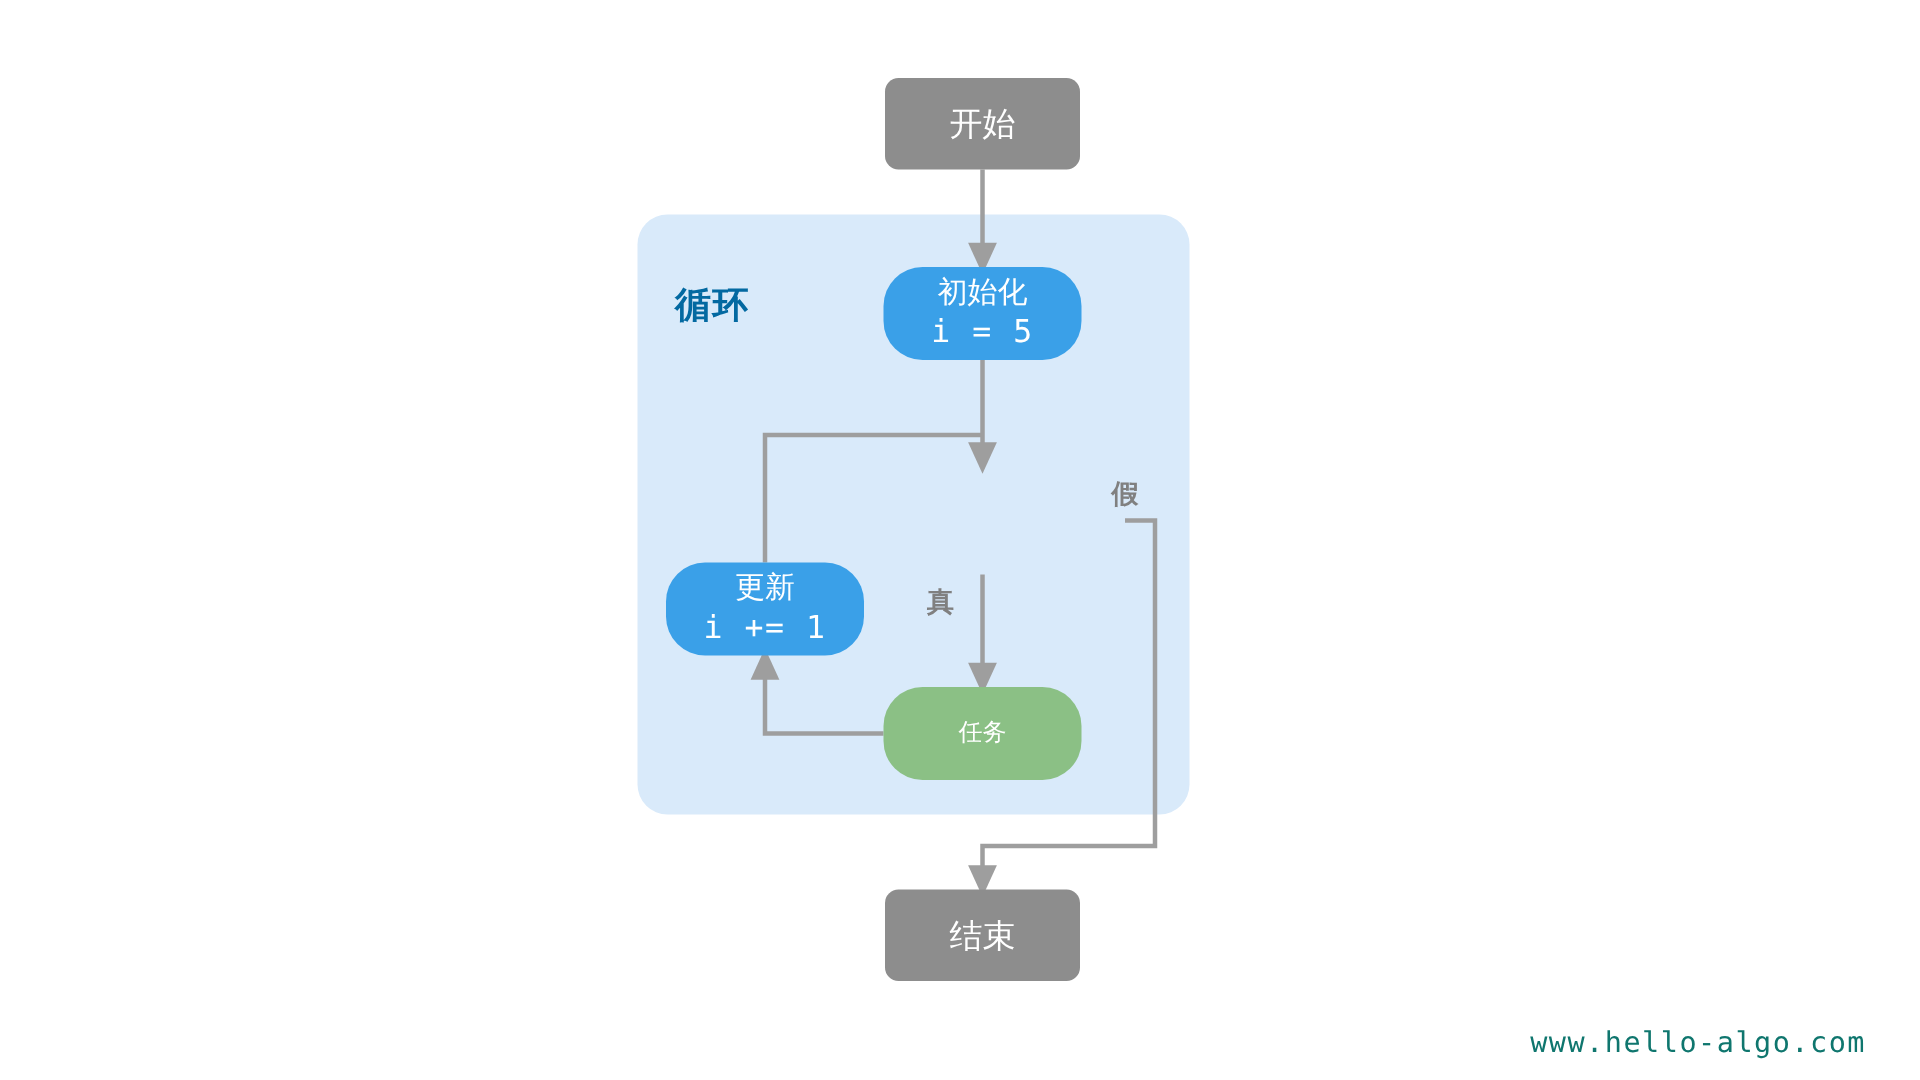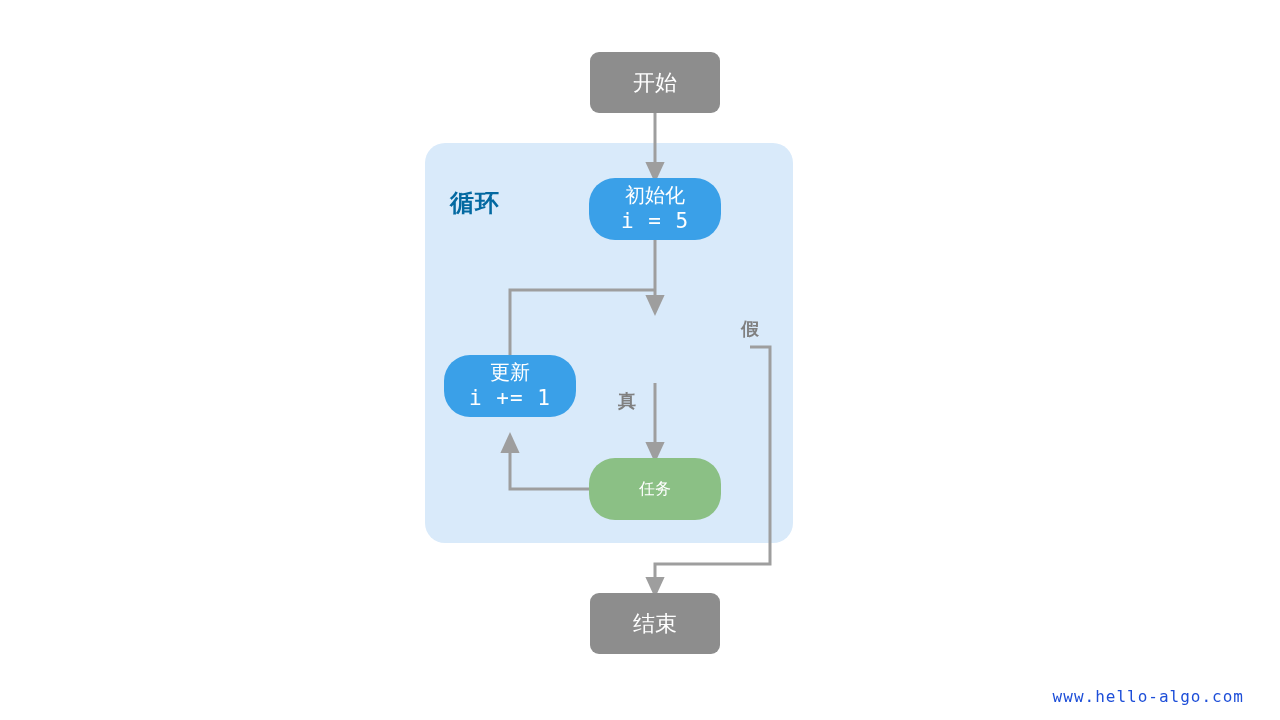--- a/index.html
+++ b/index.html
@@ -73,21 +73,21 @@
   .mono-line {
     font-family: "DejaVu Sans Mono", "Liberation Mono", monospace;
     font-size: 21px;
     letter-spacing: 1px;
   }
   .cjk-line {
     font-size: 20px;
   }
   #node-start   { left: 590px; top: 52px;  width: 130px; height: 61px; }
   #node-init    { left: 589px; top: 178px; width: 132px; height: 62px; }
-  #node-update  { left: 444px; top: 355px; width: 132px; height: 62px; }
+  #node-update  { left: 444px; top: 375px; width: 132px; height: 62px; }
   #node-task    { left: 589px; top: 458px; width: 132px; height: 62px; }
   #node-end     { left: 590px; top: 593px; width: 130px; height: 61px; align-items: center; }
 
   .diamond-wrap {
     position: absolute;
     left: 560px;
     top: 311px;
     width: 190px;
     height: 72px;
   }
@@ -118,22 +118,22 @@
     white-space: nowrap;
   }
   #label-true  { left: 618px; top: 389px; }
   #label-false { left: 741px; top: 317px; }
 
   .watermark {
     position: absolute;
     right: 36px;
     bottom: 14px;
     font-family: "DejaVu Sans Mono", "Liberation Mono", monospace;
-    font-size: 16px;
-    color: #1d4ed8;
+    font-size: 19px;
+    color: #0f766e;
     letter-spacing: 1px;
     white-space: nowrap;
   }
 </style>
 </head>
 <body>
 
 <div id="canvas">
 
   <div class="loop-container"></div>

